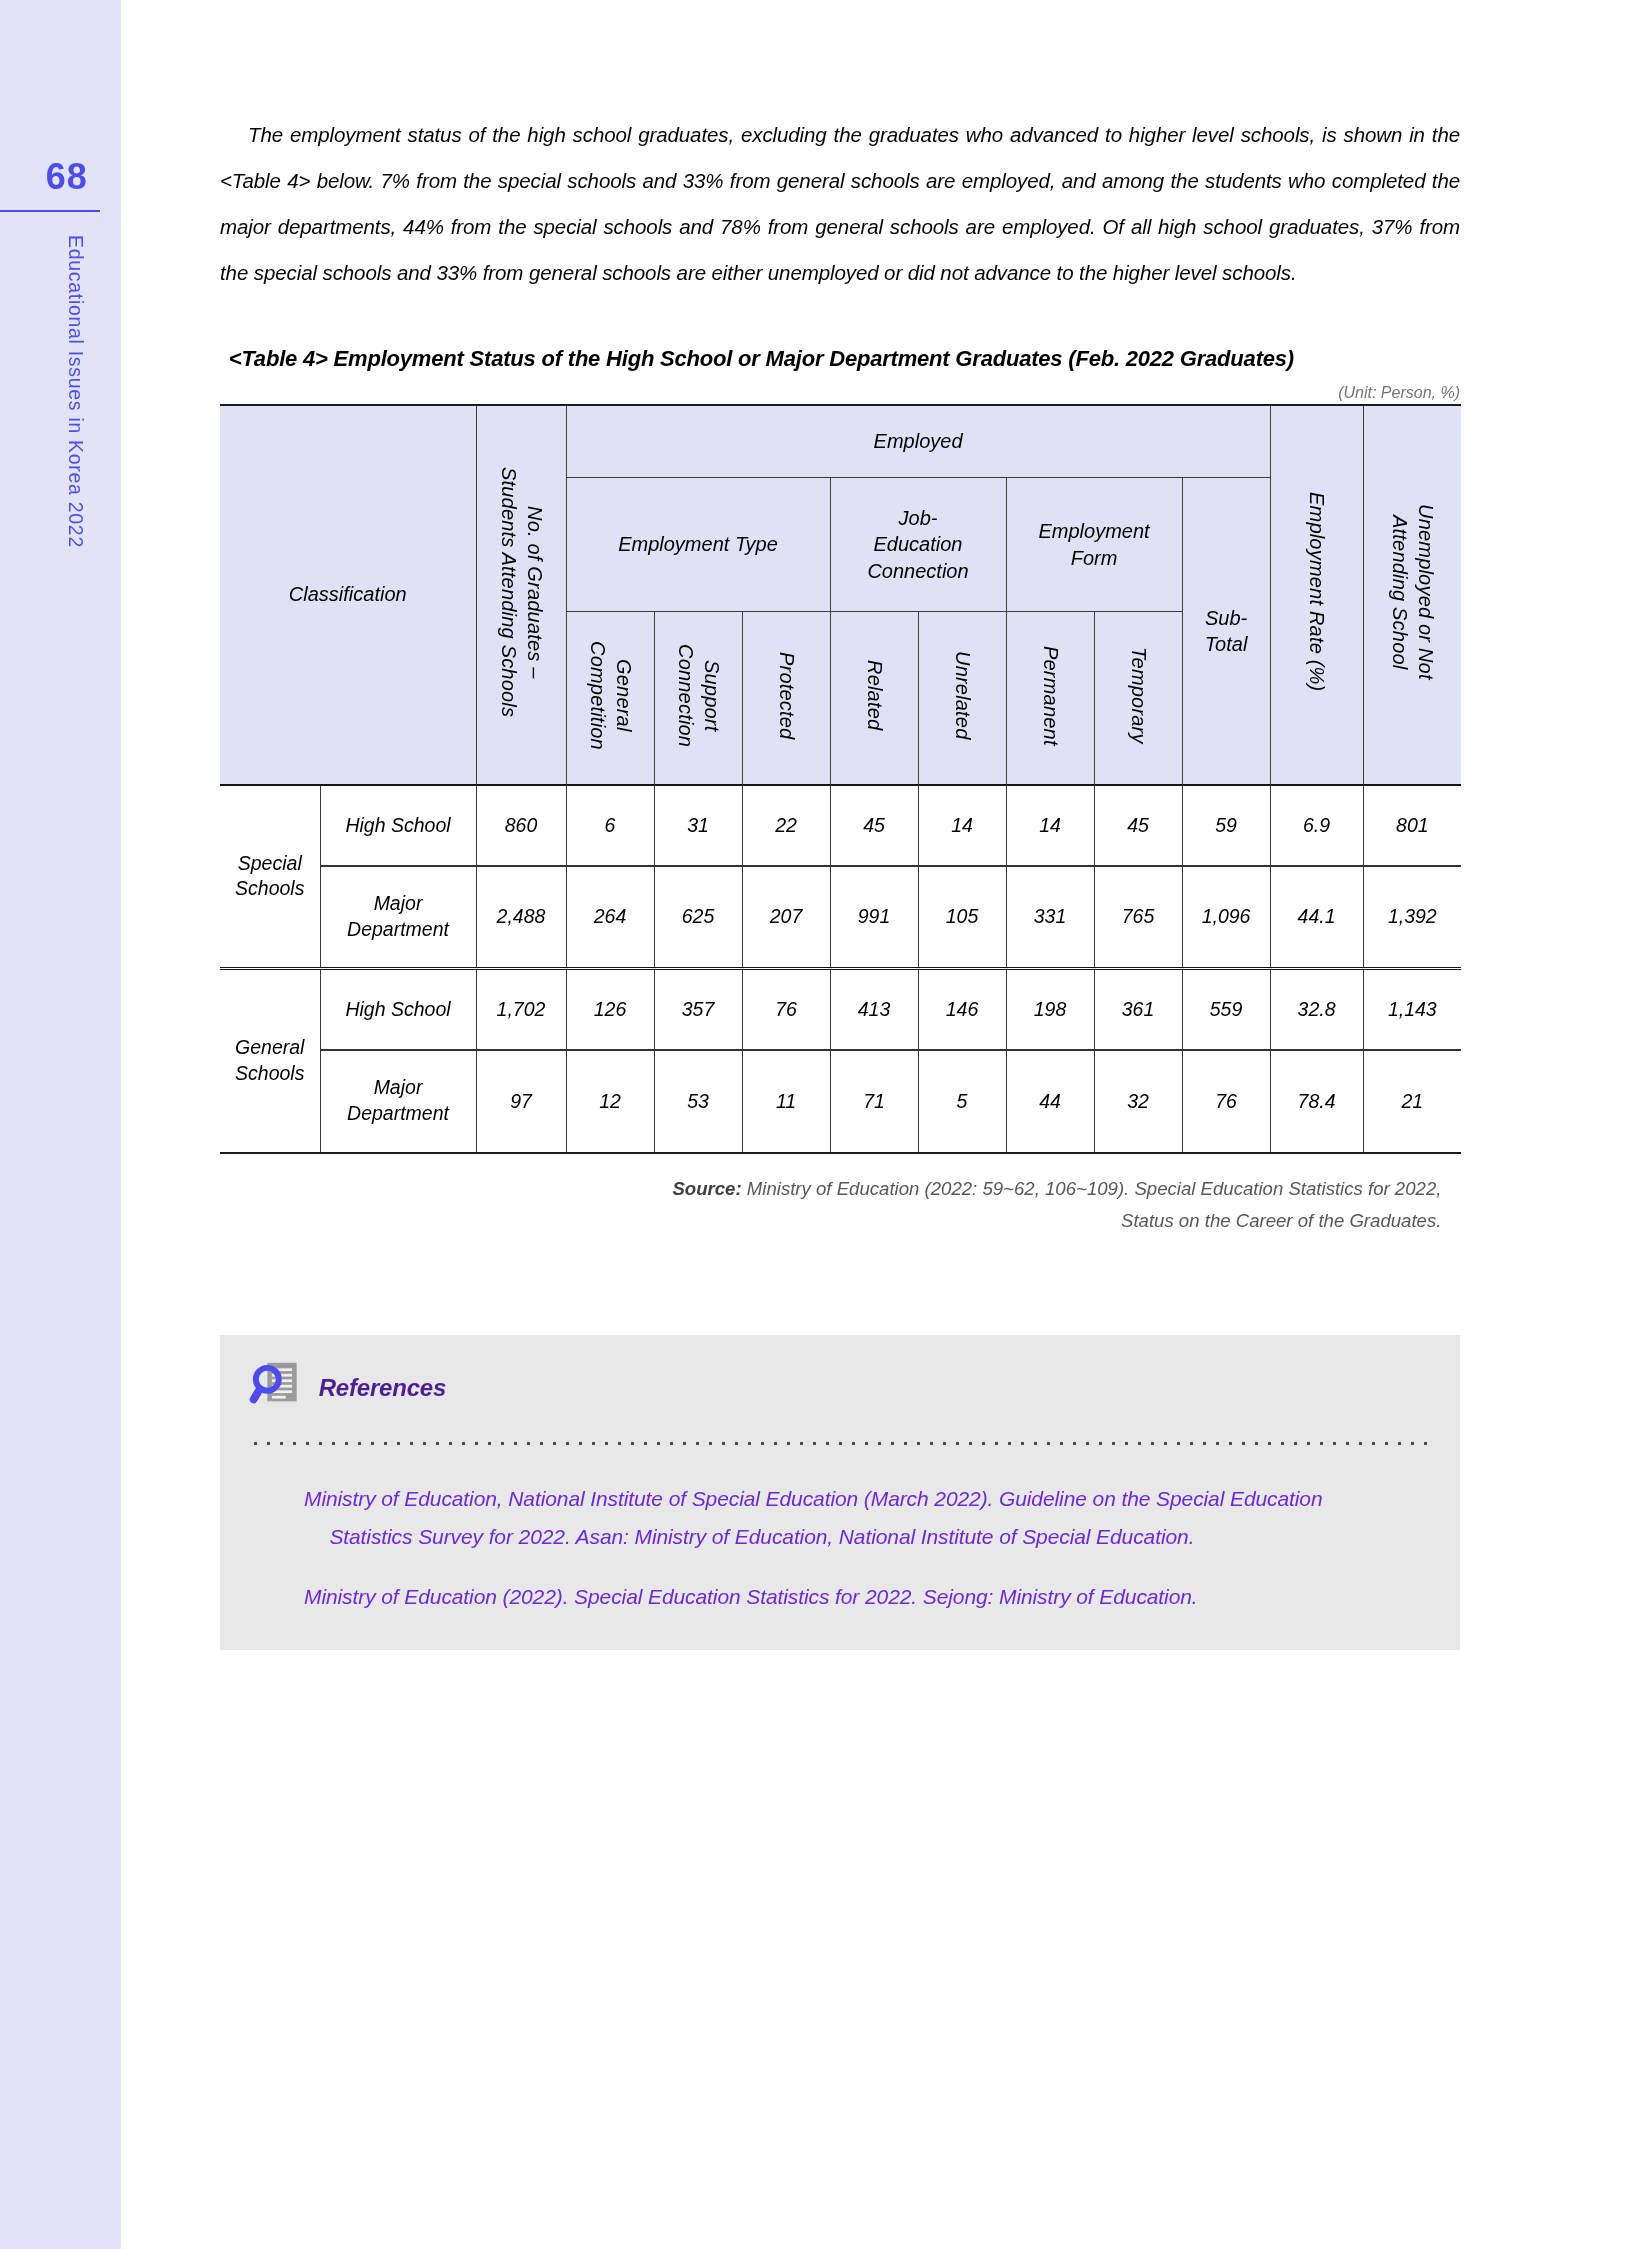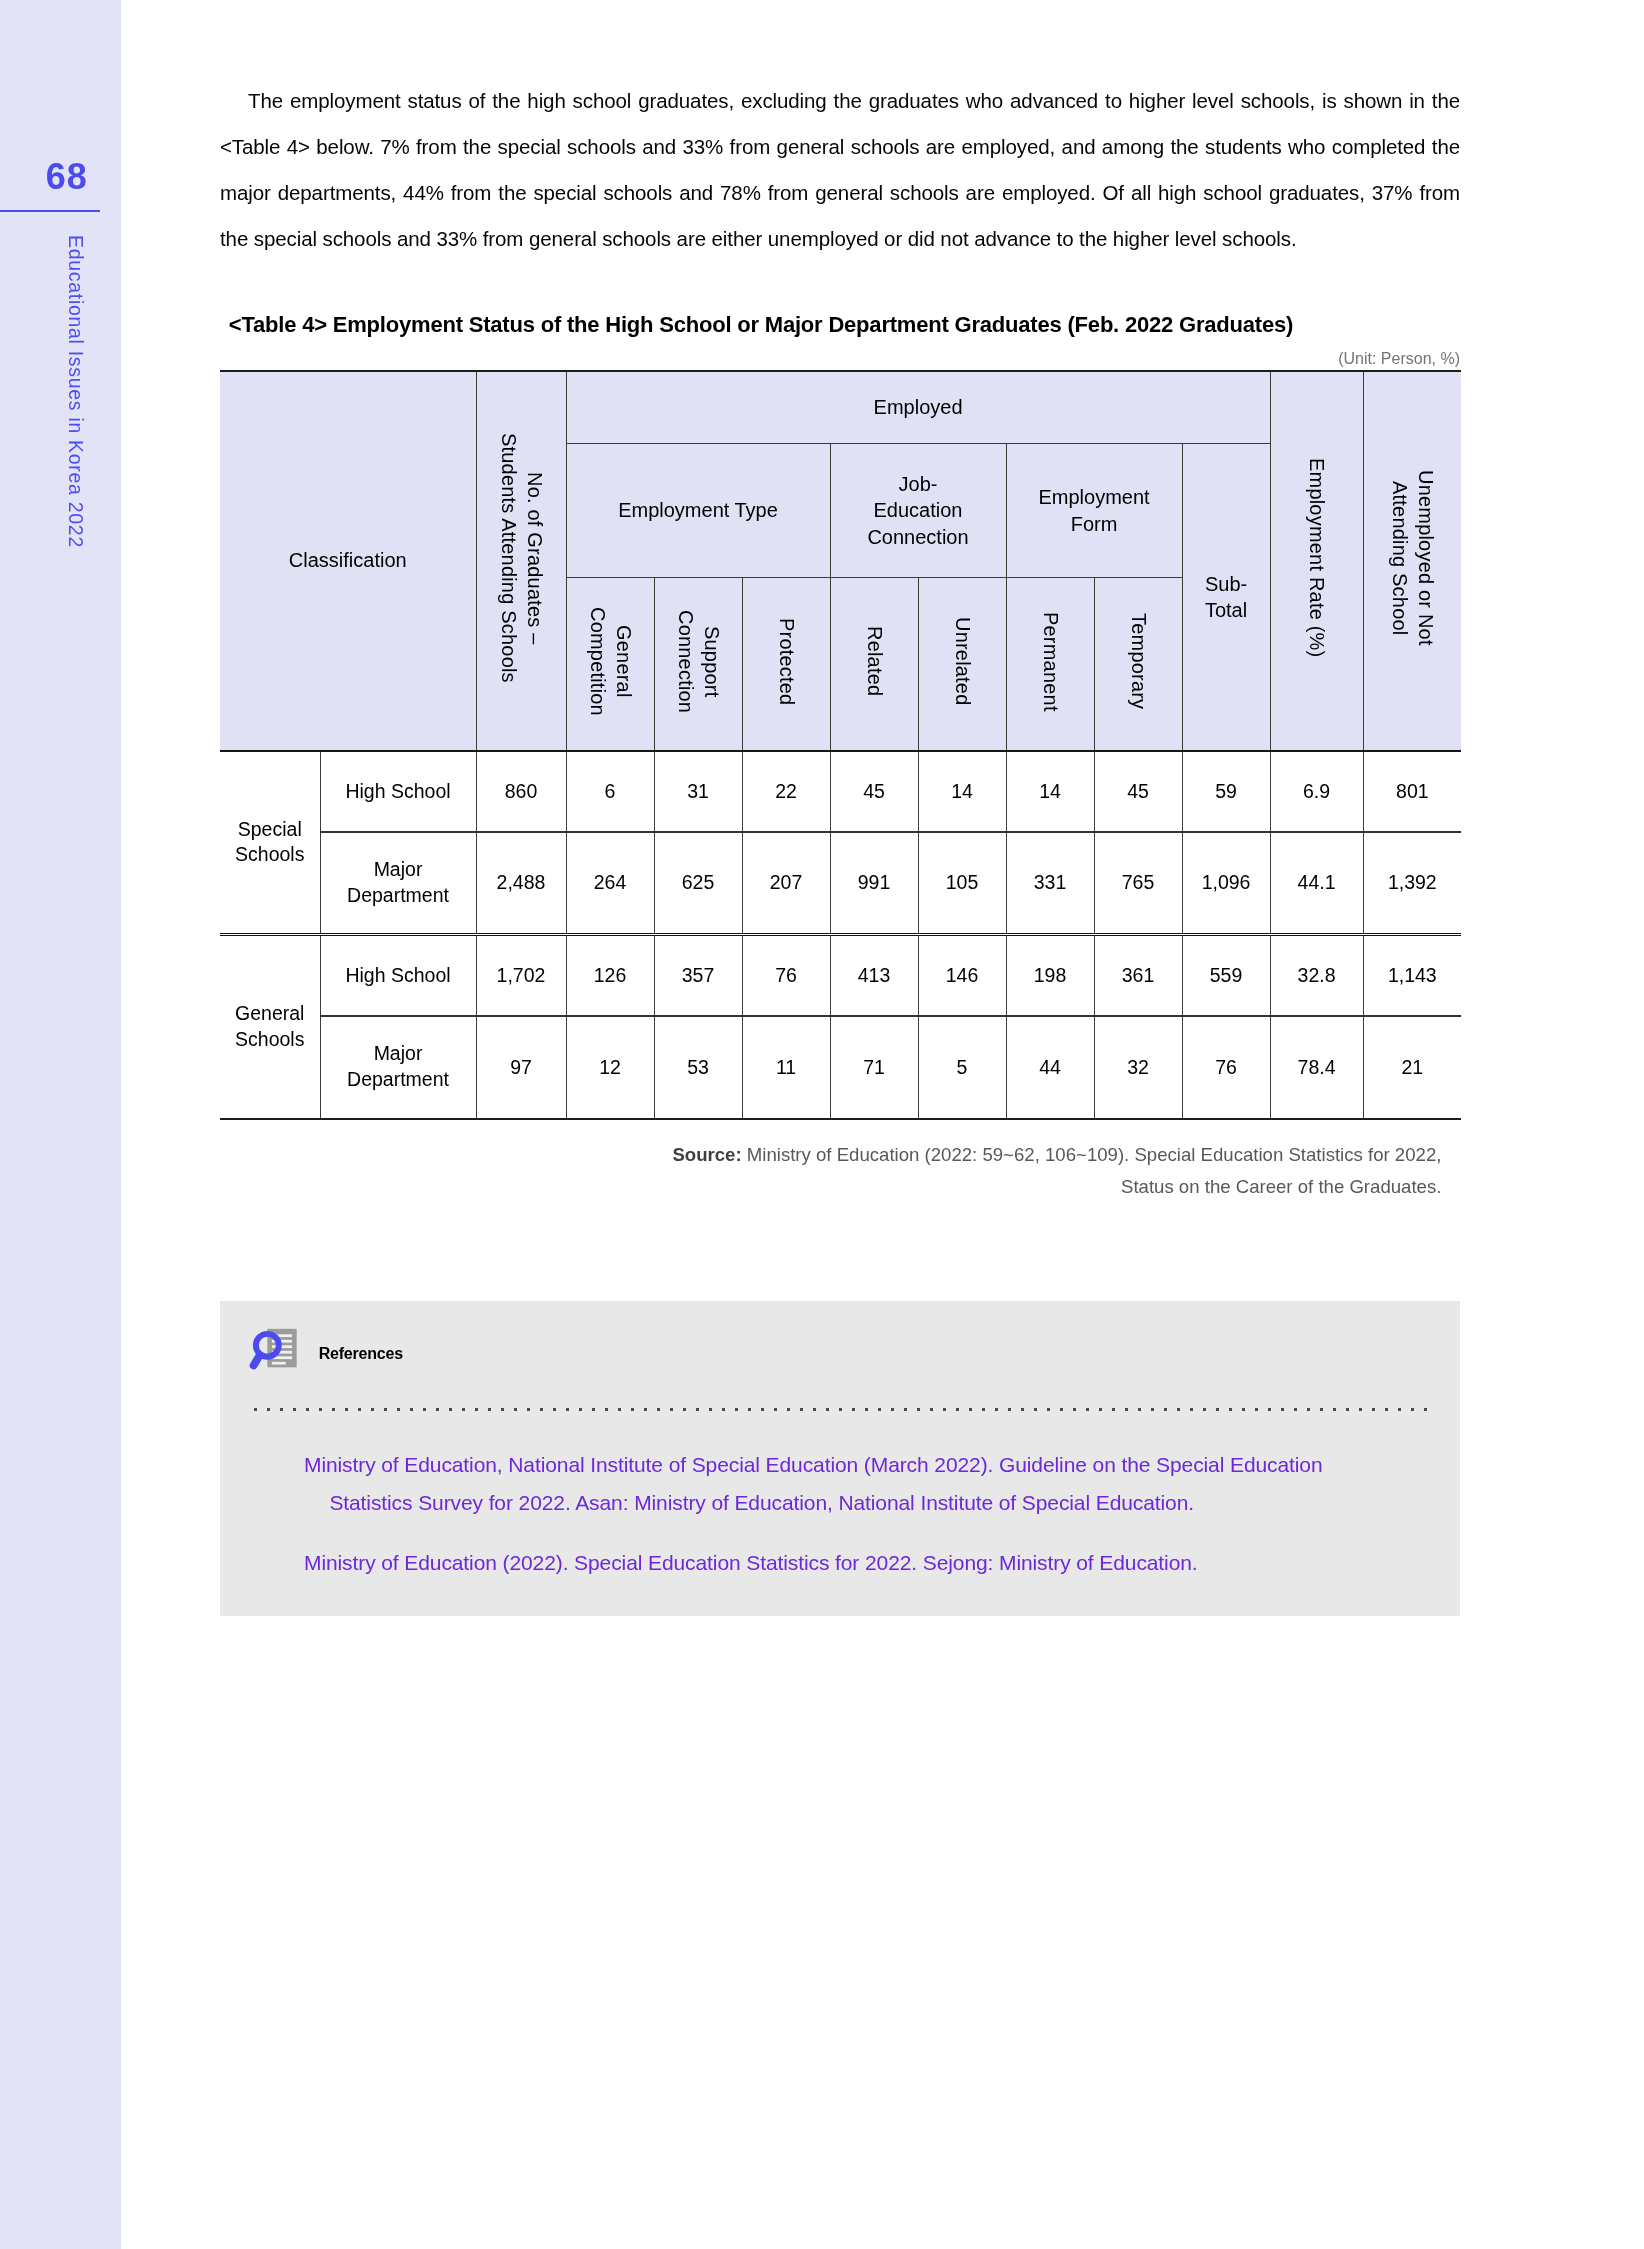--- a/index.html
+++ b/index.html
@@ -8,21 +8,21 @@
     font-family:"Liberation Sans", sans-serif;color:#000;overflow:hidden;
   }
   
   .sidebar{position:absolute;left:0;top:0;width:121px;height:2250px;background:#E3E3F8;}
   .page-number{position:absolute;top:156px;left:0;width:100%;padding-left:12.7px;box-sizing:border-box;
     text-align:center;font-size:36px;font-weight:600;color:#4B4BEE;letter-spacing:1px;}
   .sidebar-rule{position:absolute;top:210px;left:0;width:100px;height:2.4px;background:#4B4BEE;}
   .sidebar-title{position:absolute;top:235px;left:64px;writing-mode:vertical-rl;
     font-size:19.5px;color:#4E4EF0;letter-spacing:0.7px;white-space:nowrap;}
   
-  .main{margin-left:121px;padding:78px 184px 0 99px;}
+  .main{margin-left:121px;padding:112px 184px 0 99px;font-style:italic;}
   .para{margin:0;font-size:20.5px;line-height:46px;text-align:justify;text-indent:28px;
     letter-spacing:-0.1px;color:#050505;}
   .tbl-title{margin:50px 0 0 8.8px;font-size:22px;font-weight:700;color:#000;letter-spacing:-0.2px;}
   .unit{margin-top:11.7px;margin-bottom:2px;text-align:right;font-size:16px;color:#747474;}
   
   table.t{border-collapse:collapse;table-layout:fixed;width:1241px;
     border-top:2.9px solid #1b1b1b;border-bottom:2.4px solid #1b1b1b;}
   .t th,.t td{border-left:1px solid #3b3b3b;border-right:1px solid #3b3b3b;
     border-top:1px solid #3b3b3b;border-bottom:1px solid #3b3b3b;
     vertical-align:middle;text-align:center;font-weight:400;padding:0;}
@@ -39,21 +39,21 @@
     line-height:1.28;letter-spacing:0.2px;}
   .vtext span{display:block;}
   .lines span{display:block;line-height:1.32;}
   
   .source{margin-top:19.5px;text-align:right;padding-right:18.6px;
     font-size:18.6px;line-height:32px;color:#585858;}
   .src-label{font-weight:700;color:#3f3f3f;}
   
   .refs{margin-top:98px;background:#E8E8E8;padding:25.4px 29px 32px 29px;}
   .refs-head{display:flex;align-items:center;gap:14.7px;}
-  .refs-title{font-size:16px;font-weight:700;color:#000000;letter-spacing:-0.2px;}
+  .refs-title{font-size:24px;font-weight:700;color:#4c1d95;letter-spacing:-0.2px;}
   .dotted{margin-top:25.4px;height:4.9px;
     background-image:radial-gradient(circle, #4a4a4a 1.7px, rgba(0,0,0,0) 1.9px);
     background-size:13px 4.9px;background-repeat:repeat-x;background-position:0 50%;}
   .refs-list{margin:34px 24.4px 0 55px;font-size:21px;line-height:38px;color:#6d28d9;}
   .refs-list p{margin:0 0 22.5px 0;padding-left:25.4px;text-indent:-25.4px;letter-spacing:-0.1px;}
   .refs-list p:last-child{margin-bottom:2px;}
 </style>
 </head>
 <body>
 

